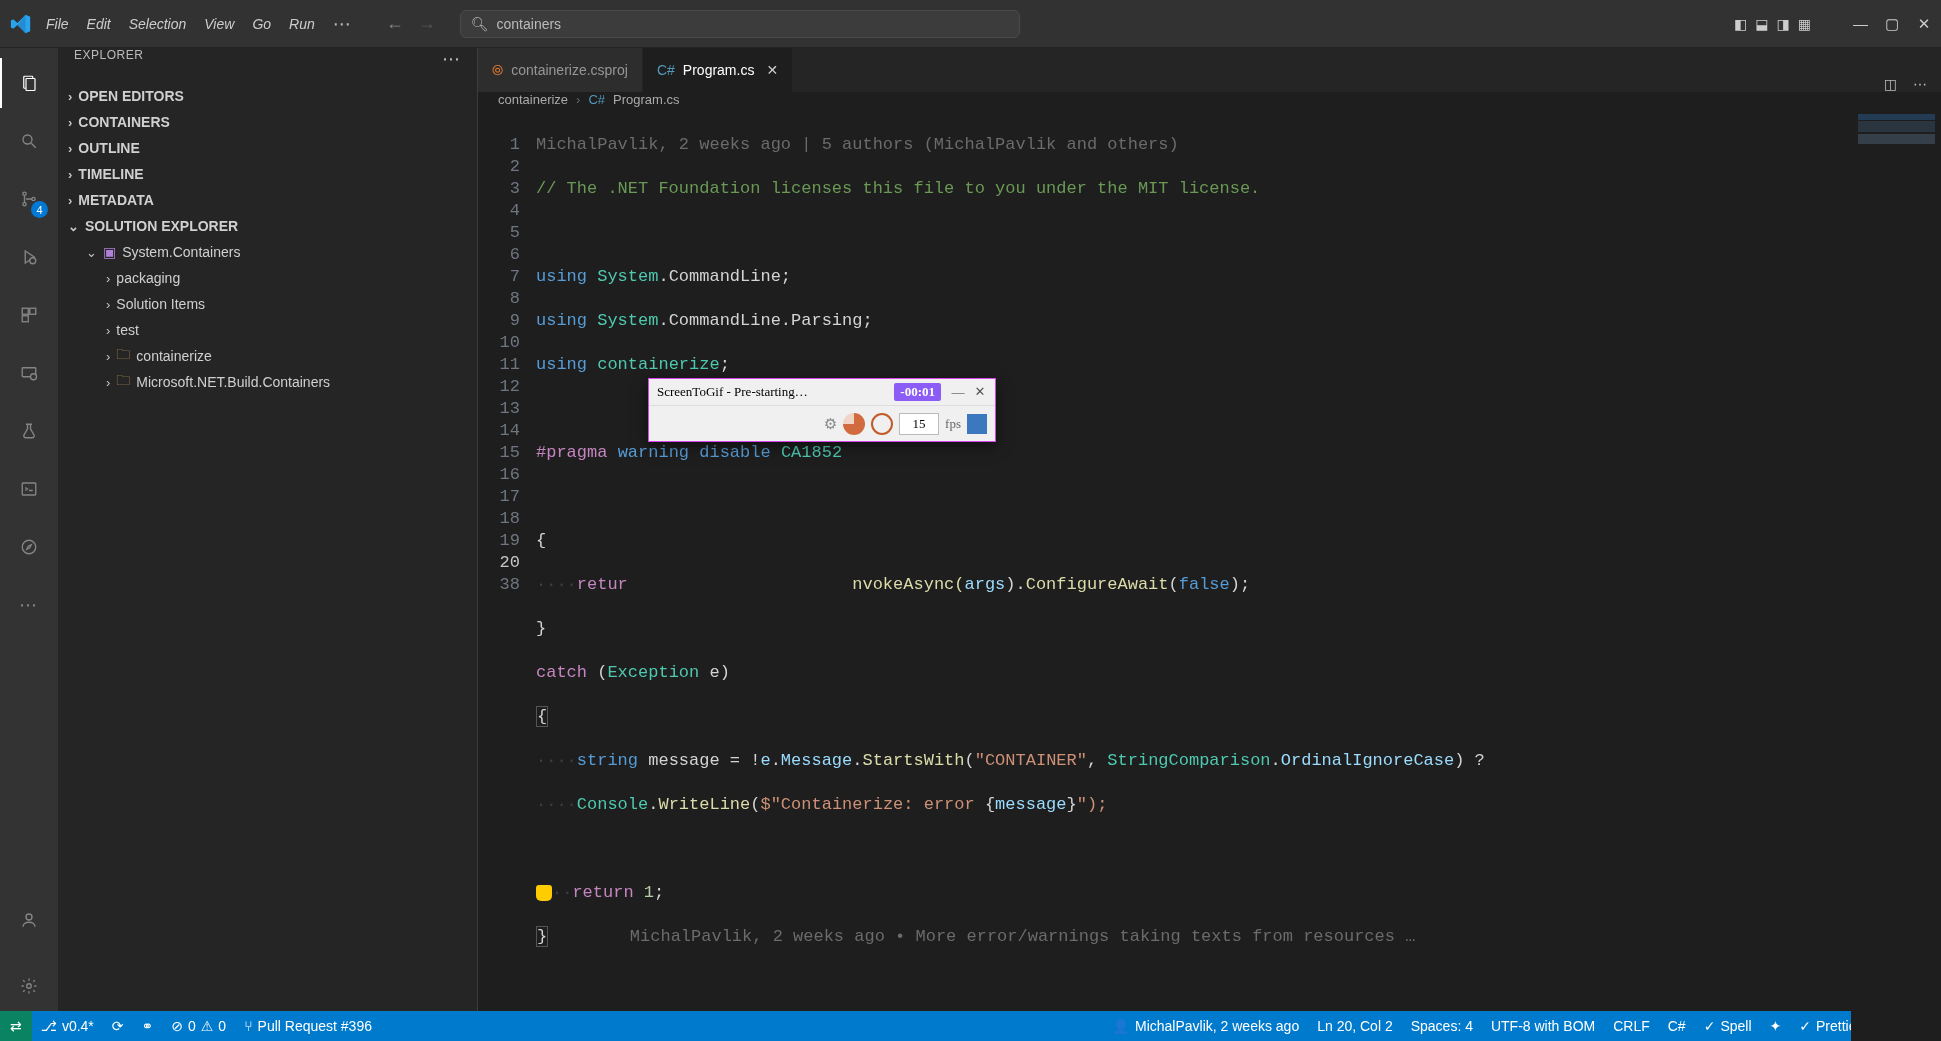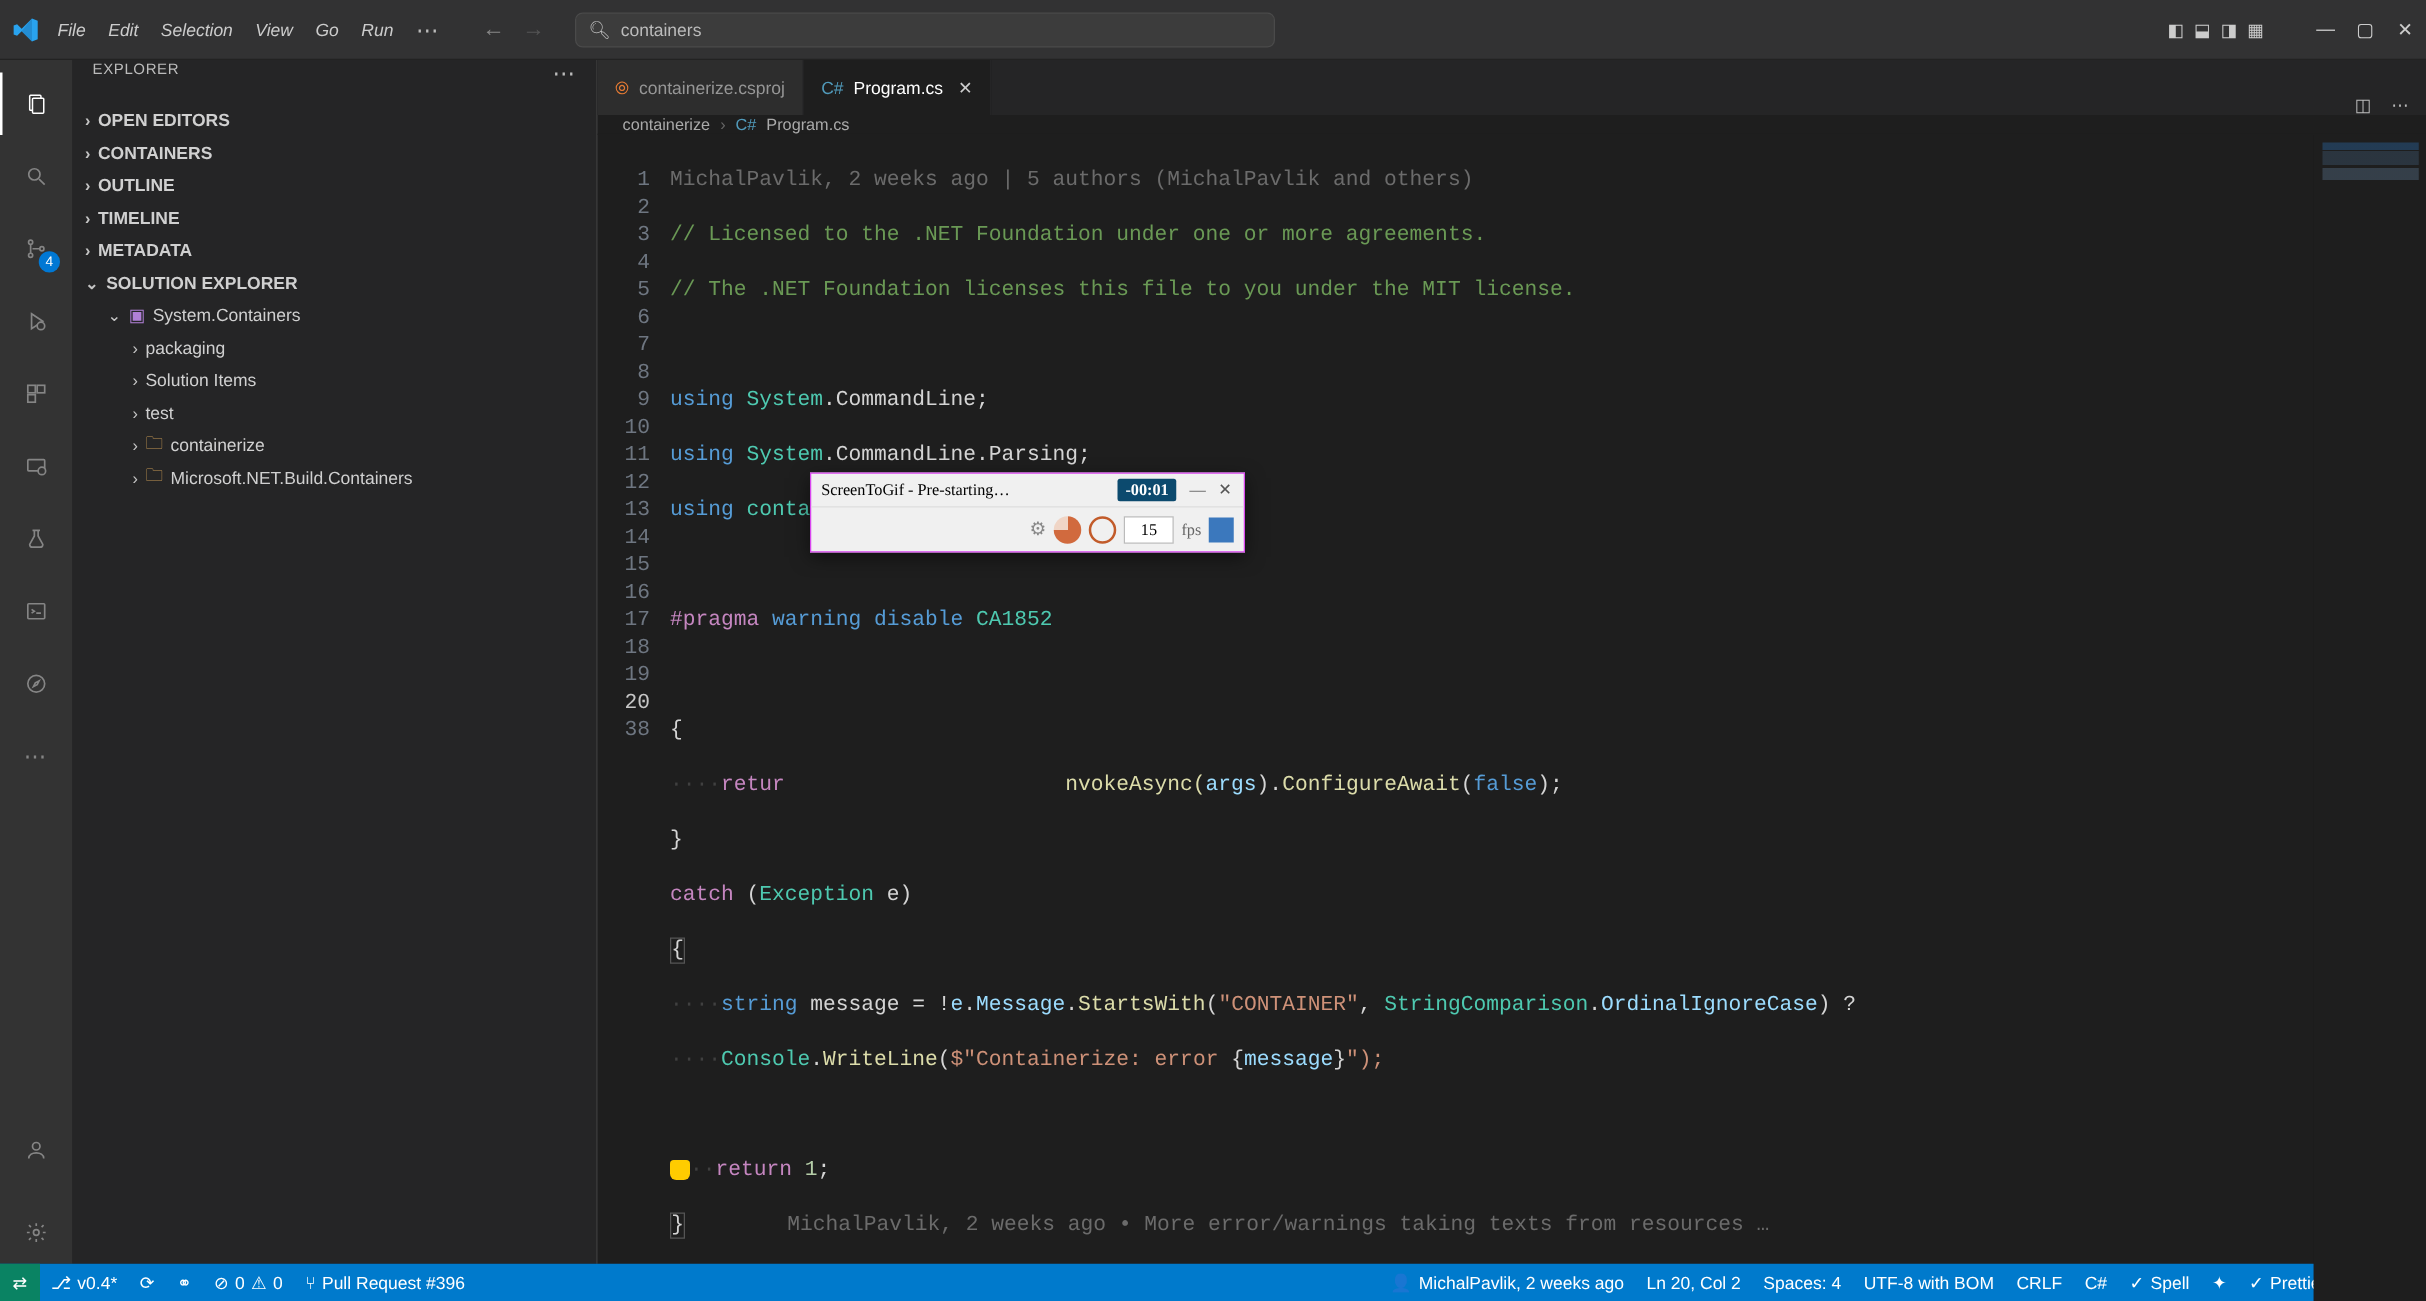--- a/index.html
+++ b/index.html
@@ -59,21 +59,21 @@
   .blame{color:#6b6b6b;font-style:normal;}
   .k{color:var(--blue);} .s{color:#ce9178;} .c{color:var(--green);} .t{color:var(--teal);}
   .m{color:var(--func);} .p{color:#c586c0;} .n{color:var(--num);} .v{color:var(--lightblue);} .dot{color:#404040;}
   .bulb{display:inline-block;width:16px;height:16px;background:#ffcc00;border-radius:3px 3px 5px 5px;vertical-align:middle;}
   .minimap{width:90px;background:#1e1e1e;border-left:1px solid #1e1e1e;}
   .minimap .mm{margin:6px 6px;height:60px;background:linear-gradient(#264f78 0 10%,#1e1e1e 10% 12%,#345 12% 30%,#1e1e1e 30% 34%,#456 34% 50%,#1e1e1e 50%);opacity:0.6;}
   
   .floatwin{position:absolute;left:648px;top:378px;width:348px;background:#f0f0f0;color:#000;border:1px solid #d946ef;box-shadow:0 4px 14px rgba(0,0,0,0.5);font-family:Liberation Serif, serif;font-size:13px;}
   .floatwin .fw-title{height:26px;display:flex;align-items:center;padding:0 4px 0 8px;}
   .floatwin .fw-title .name{flex:1;white-space:nowrap;overflow:hidden;text-overflow:ellipsis;}
-  .floatwin .fw-title .time{background:#0c4a6e;color:#fff;padding:1px 6px;border-radius:2px;margin:0 6px;font-weight:600;}
+  .floatwin .fw-title .time{background:#8b5cf6;color:#fff;padding:1px 6px;border-radius:2px;margin:0 6px;font-weight:600;}
   .floatwin .fw-title .wbtn{width:22px;text-align:center;font-size:13px;color:#555;}
   .floatwin .fw-body{height:36px;display:flex;align-items:center;justify-content:flex-end;gap:6px;padding:0 8px;border-top:1px solid #ddd;}
   .recbtn{width:22px;height:22px;border-radius:50%;border:2px solid #c25b2a;}
   .fpsbox{width:40px;height:22px;border:1px solid #bbb;text-align:center;line-height:20px;background:#fff;}
   .swatch{width:20px;height:20px;background:#3b78bd;}
   .gearmini{color:#888;font-size:15px;}
   .pie{width:22px;height:22px;border-radius:50%;background:conic-gradient(#d16a3e 0 75%, #f0d5c6 75% 100%);}
   
   .status{height:30px;background:var(--status);color:#fff;display:flex;align-items:center;font-size:14px;}
   .status .sb{padding:0 9px;display:flex;align-items:center;gap:5px;height:100%;}
@@ -304,21 +304,20 @@
             <div>15</div>
             <div>16</div>
             <div>17</div>
             <div>18</div>
             <div>19</div>
             <div style="color:#c6c6c6">20</div>
             <div>38</div>
         </div>
         <div class="code">
 <div class="ln blame">MichalPavlik, 2 weeks ago | 5 authors (MichalPavlik and others)</div>
-<div class="ln"><span class="c">// Licensed to the .NET Foundation under one or more agreements.</span></div>
 <div class="ln"><span class="c">// The .NET Foundation licenses this file to you under the MIT license.</span></div>
 <div class="ln"></div>
 <div class="ln"><span class="k">using</span> <span class="t">System</span><span>.CommandLine;</span></div>
 <div class="ln"><span class="k">using</span> <span class="t">System</span><span>.CommandLine.Parsing;</span></div>
 <div class="ln"><span class="k">using</span> <span class="t">containerize</span>;</div>
 <div class="ln"></div>
 <div class="ln"><span class="p">#pragma</span> <span class="k">warning</span> <span class="k">disable</span> <span class="t">CA1852</span></div>
 <div class="ln"></div>
 <div class="ln">{</div>
 <div class="ln"><span class="dot">····</span><span class="p">retur</span><span style="opacity:0">n await Containerize.I</span><span class="m">nvokeAsync(</span><span class="v">args</span><span>).</span><span class="m">ConfigureAwait</span>(<span class="k">false</span>);</div>

